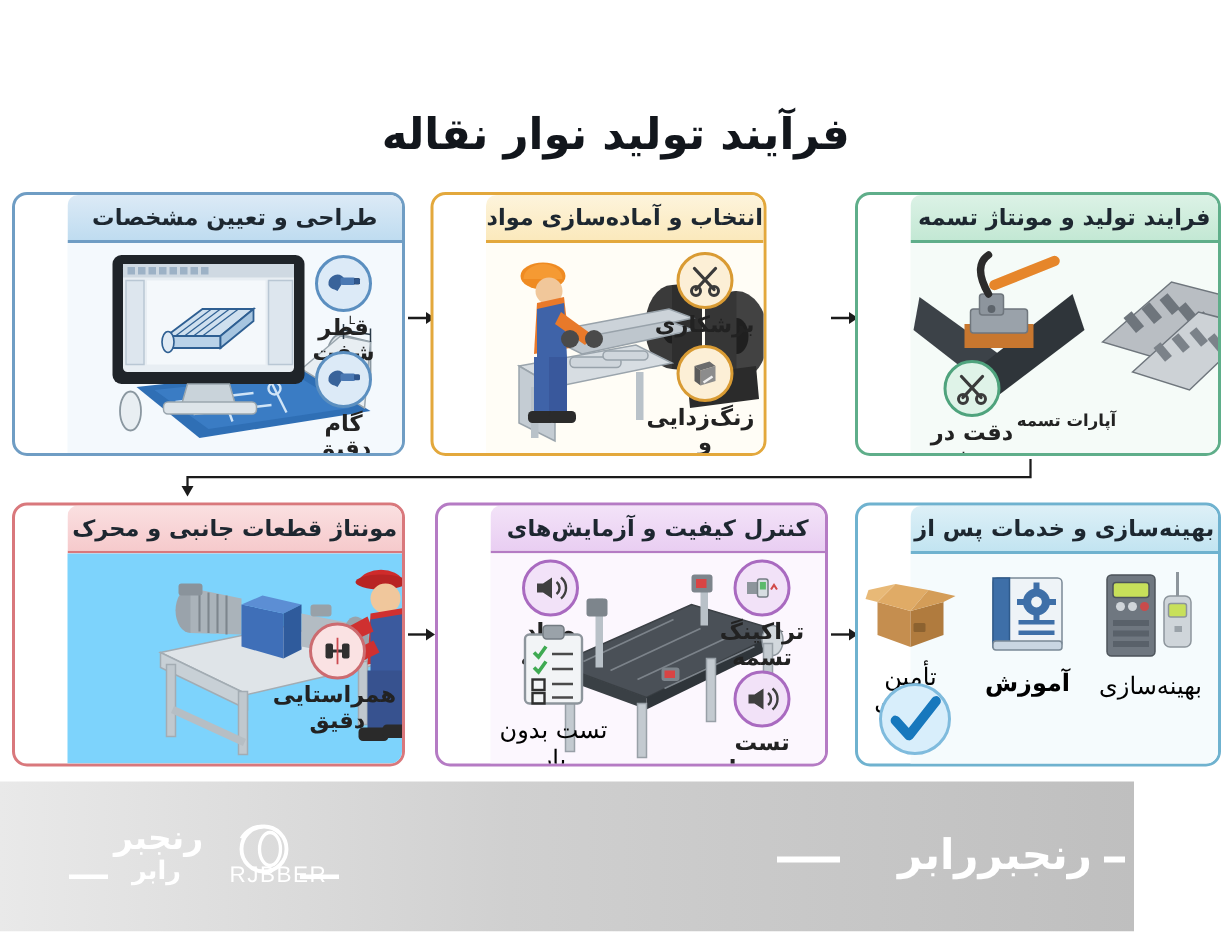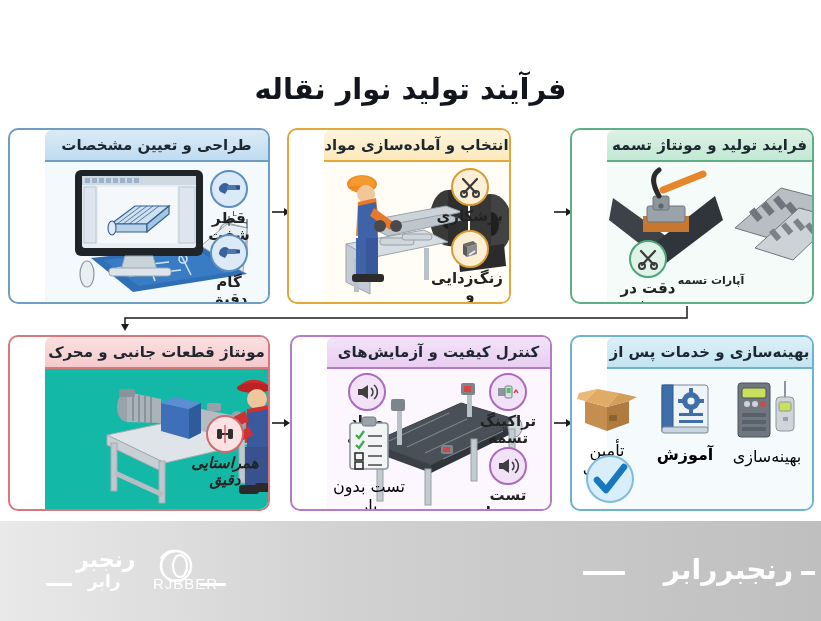--- a/index.html
+++ b/index.html
@@ -43,21 +43,21 @@
   .p-amber  {border-color:#e3a83c;}
   .p-amber  .panel-head{background:linear-gradient(#fdf4dc,#fbe9bc);border-bottom-color:#e3a83c;}
   .p-amber  .panel-body{background:#fffdf6;}
 
   .p-green  {border-color:#5fae8a;}
   .p-green  .panel-head{background:linear-gradient(#dcf2e6,#c3e8d4);border-bottom-color:#5fae8a;}
   .p-green  .panel-body{background:#f5fbf8;}
 
   .p-red    {border-color:#d9787c;}
   .p-red    .panel-head{background:linear-gradient(#fae0e1,#f6cacc);border-bottom-color:#d9787c;}
-  .p-red    .panel-body{background:#14b8a6;font-style:italic;}
+  .p-red    .panel-body{background:#7dd3fc;}
 
   .p-purple {border-color:#b57bc4;}
   .p-purple .panel-head{background:linear-gradient(#f3e3f8,#e9cef2);border-bottom-color:#b57bc4;}
   .p-purple .panel-body{background:#fcf7fe;}
 
   .p-cyan   {border-color:#6fb2cf;}
   .p-cyan   .panel-head{background:linear-gradient(#ddf0f7,#c2e4f1);border-bottom-color:#6fb2cf;}
   .p-cyan   .panel-body{background:#f5fbfd;}
 
   
@@ -76,21 +76,21 @@
   .c-green {background:#dff3e8;border:2px solid #4fa37d;}
   .c-red   {background:#fae2e3;border:2px solid #cc6b70;}
   .c-purple{background:#f2e2f8;border:2px solid #a96ac0;}
 
   
   .arrow{position:absolute;}
   .arrow svg{display:block;}
 
   
   .footer{
-    position:absolute;left:0;bottom:0;width:821px;height:100px;
+    position:absolute;left:0;bottom:0;width:756px;height:100px;
     background:linear-gradient(90deg,#e9e9e9 0%,#d0d0d0 45%,#bfbfbf 100%);
   }
   .logo-left{
     position:absolute;right:auto;left:28px;top:26px;width:180px;height:52px;
   }
   .logo-fa{
     position:absolute;left:48px;top:0px;font-size:22px;font-weight:bold;color:#fff;
   }
   .logo-fa2{
     position:absolute;left:60px;top:24px;font-size:17px;font-weight:bold;color:#fff;

